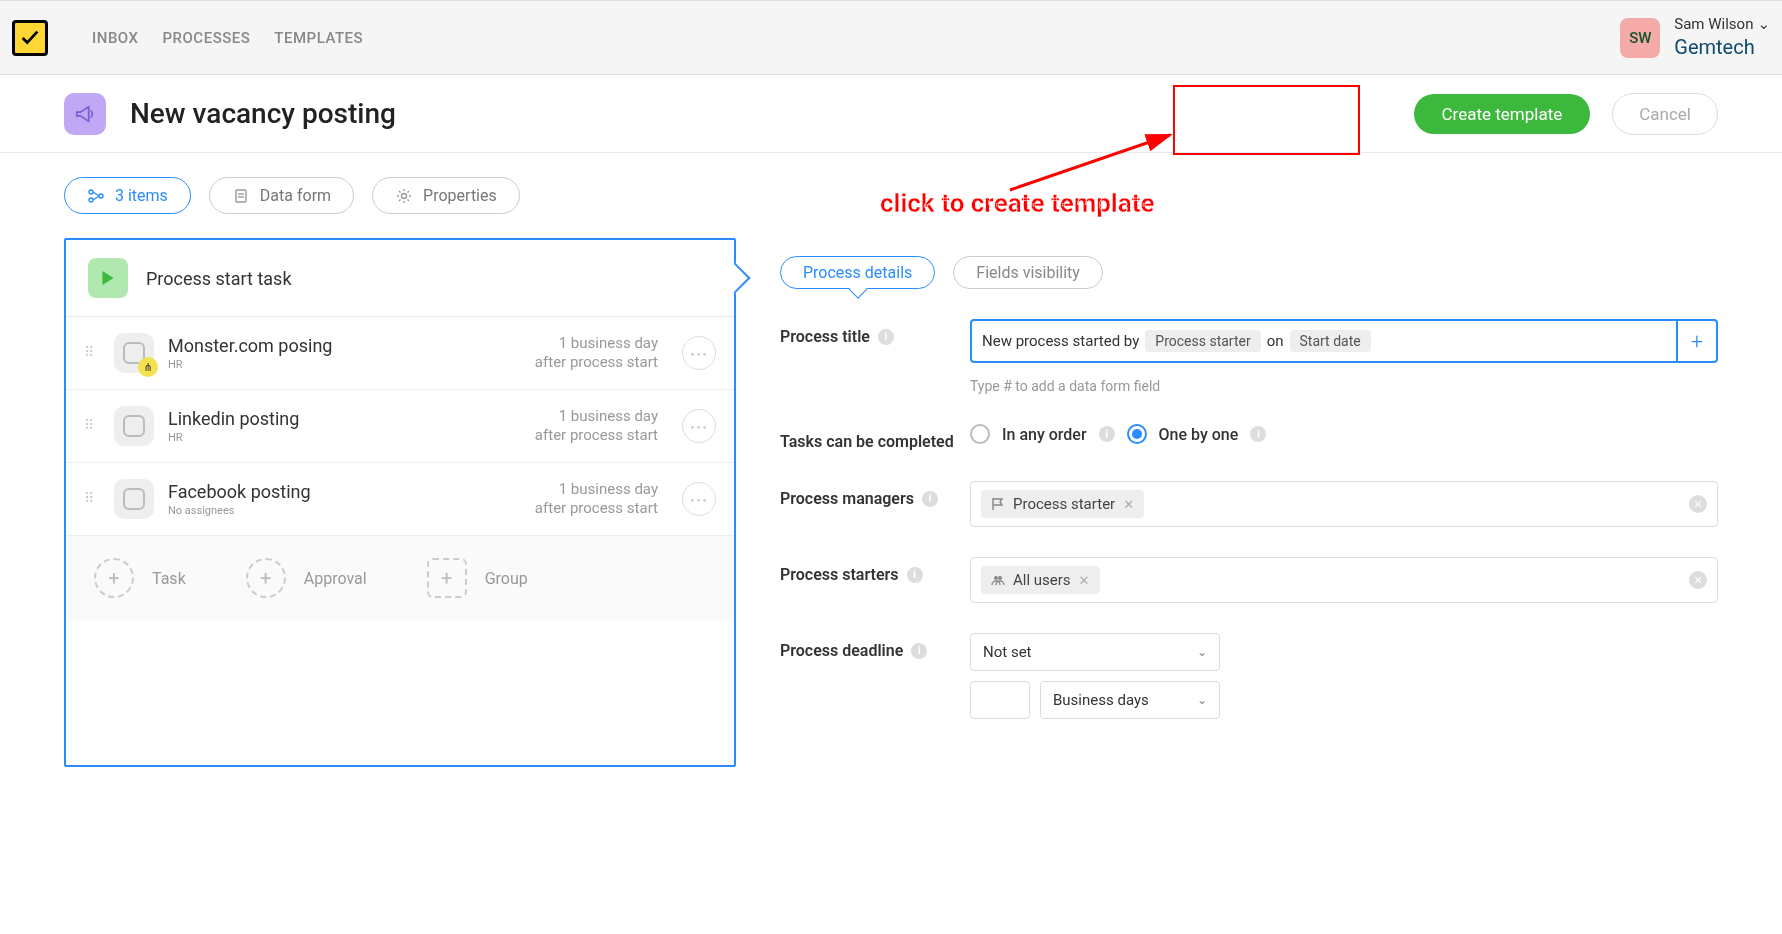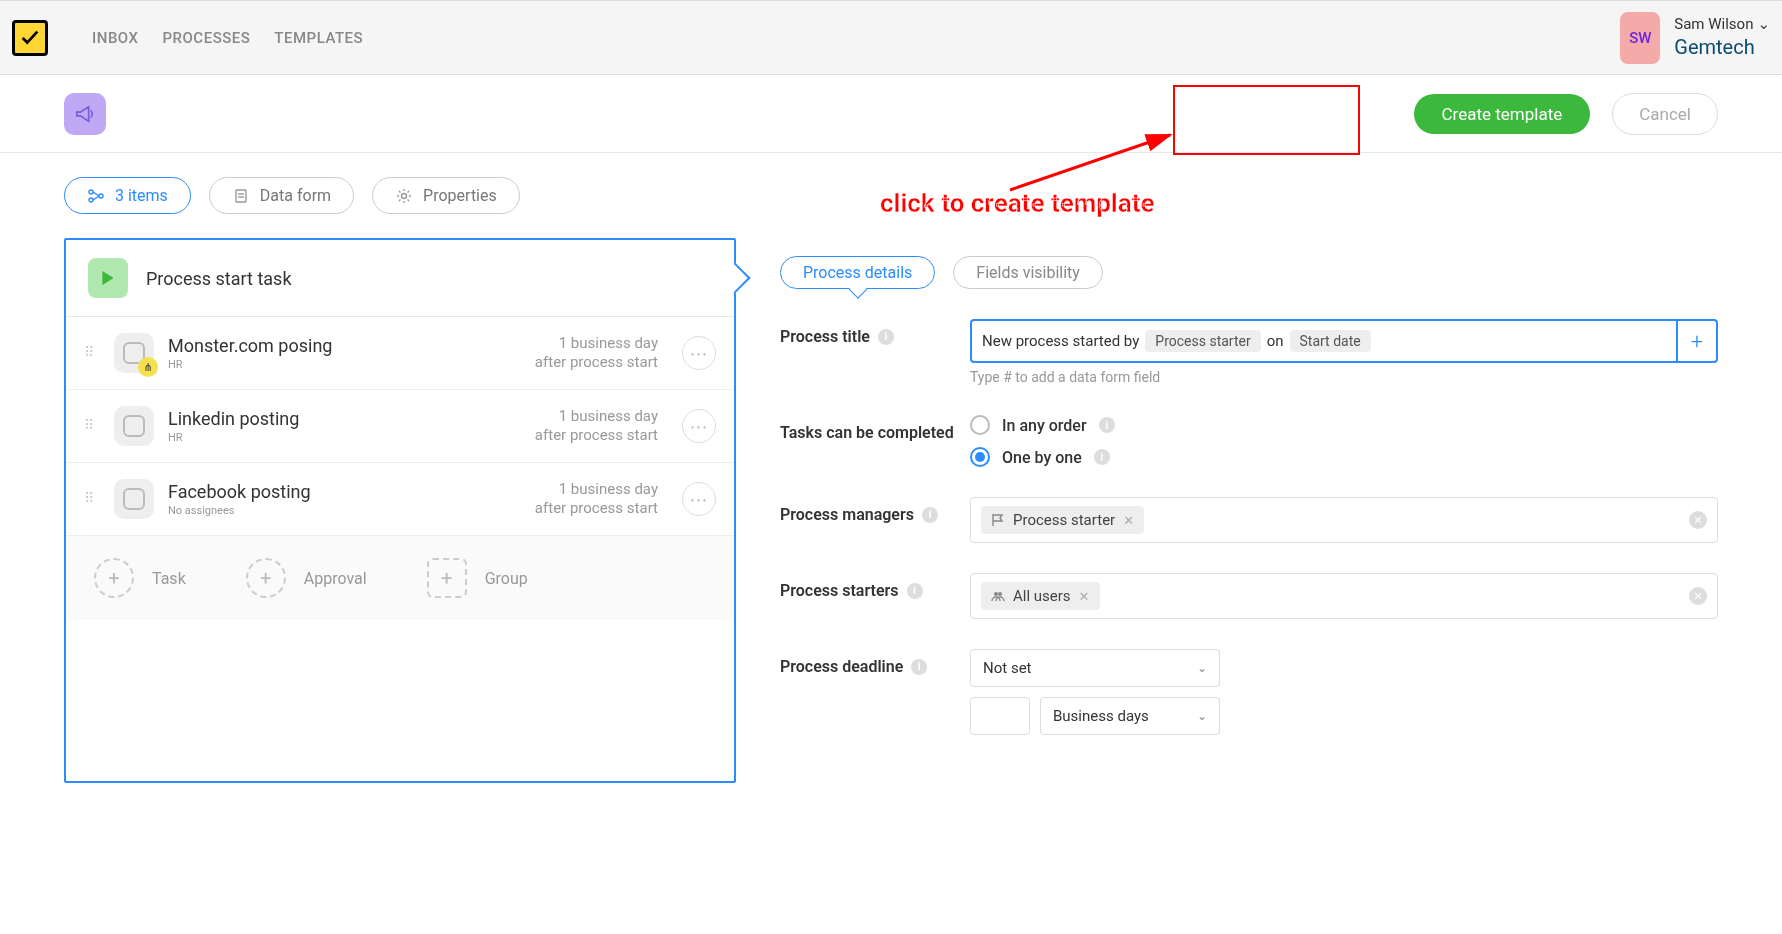--- a/index.html
+++ b/index.html
@@ -2,21 +2,21 @@
 <html><head>
 <meta charset="utf-8">
 <style>
 *{box-sizing:border-box;margin:0;padding:0;font-family:-apple-system,BlinkMacSystemFont,"Segoe UI",Roboto,sans-serif}
 body{background:#fff;color:#333;font-size:16px}
 .topbar{height:75px;background:#f5f5f5;border-top:1px solid #ddd;border-bottom:1px solid #e0e0e0;display:flex;align-items:center;padding:0 12px;gap:24px}
 .logo{width:36px;height:36px;background:#ffd633;border:3px solid #000;border-radius:4px;display:flex;align-items:center;justify-content:center;margin-right:20px}
 .logo svg{width:22px;height:22px}
 .nav-item{color:#888;font-weight:500;font-size:15px;letter-spacing:0.5px}
 .topbar-right{margin-left:auto;display:flex;align-items:center;gap:14px}
-.avatar{width:40px;height:52px;background:#f4aaa8;color:#6d28d9;border-radius:8px;display:flex;align-items:center;justify-content:center;font-weight:500;font-size:15px}
+.avatar{width:40px;height:40px;background:#f4aaa8;color:#14532d;border-radius:8px;display:flex;align-items:center;justify-content:center;font-weight:500;font-size:15px}
 .user-info{display:flex;flex-direction:column;line-height:1.3}
 .user-name{font-size:15px;color:#333;display:flex;align-items:center;gap:4px}
 .user-company{font-size:20px;color:#0c4a6e}
 
 .titlebar{height:78px;display:flex;align-items:center;padding:0 64px;border-bottom:1px solid #e8e8e8;position:relative}
 .title-icon{width:42px;height:42px;background:#c0a8f5;border-radius:10px;display:flex;align-items:center;justify-content:center;margin-right:24px}
 .page-title{font-size:28px;font-weight:500;color:#222}
 .titlebar-right{margin-left:auto;display:flex;align-items:center;gap:22px}
 .btn-create{background:#3cb83c;color:#fff;border:none;border-radius:22px;padding:10px 28px;font-size:17px;font-weight:400;cursor:pointer}
 .btn-cancel{background:#fff;color:#aaa;border:1px solid #ddd;border-radius:22px;padding:10px 26px;font-size:17px;cursor:pointer}
@@ -61,23 +61,23 @@
 
 .form-row{display:flex;margin-bottom:30px;align-items:flex-start}
 .form-label{width:190px;font-size:16px;font-weight:600;color:#333;display:flex;align-items:center;gap:8px;padding-top:8px}
 .info-dot{width:16px;height:16px;background:#ddd;color:#fff;border-radius:50%;display:inline-flex;align-items:center;justify-content:center;font-size:11px;font-weight:700}
 .form-control{flex:1}
 
 .title-input-wrap{display:flex;border:2px solid #2a8cff;border-radius:4px;align-items:center;background:#fff}
 .title-input{flex:1;padding:9px 10px;display:flex;align-items:center;gap:6px;flex-wrap:wrap;font-size:15px}
 .chip{background:#eee;border-radius:4px;padding:3px 10px;font-size:14px;color:#555}
 .plus-btn{width:40px;align-self:stretch;border-left:2px solid #2a8cff;display:flex;align-items:center;justify-content:center;color:#2a8cff;font-size:22px;font-weight:300}
-.hint{color:#999;font-size:14px;margin-top:6px}
-
-.radio-group{display:flex;flex-direction:column;gap:12px}
+.hint{color:#999;font-size:14px;margin-top:15px}
+
+.radio-group{display:flex;flex-direction:row;gap:12px}
 .radio-item{display:flex;align-items:center;gap:12px;cursor:pointer}
 .radio{width:20px;height:20px;border:2px solid #bbb;border-radius:50%;display:flex;align-items:center;justify-content:center}
 .radio.checked{border-color:#2a8cff}
 .radio.checked::after{content:"";width:10px;height:10px;background:#2a8cff;border-radius:50%}
 .radio-label{font-size:16px;font-weight:500;color:#333}
 
 .tag-input{border:1px solid #ddd;border-radius:4px;padding:8px 10px;display:flex;align-items:center;gap:8px;background:#fff}
 .tag{background:#eee;border-radius:4px;padding:5px 10px;display:flex;align-items:center;gap:8px;font-size:15px;color:#444}
 .tag-x{color:#aaa;cursor:pointer;font-size:13px}
 .tag-clear{margin-left:auto;width:18px;height:18px;background:#ddd;border-radius:50%;display:flex;align-items:center;justify-content:center;color:#fff;font-size:11px;cursor:pointer}
@@ -112,20 +112,21 @@
     </div>
   </div>
 </div>
 
 <div class="titlebar">
   <div class="title-icon">
     <svg width="22" height="22" viewBox="0 0 24 24">
           <path d="M3 10 L3 14 L7 14 L16 20 L16 4 L7 10 Z M18 8 A5 5 0 0 1 18 16" stroke="#7a5ad6" stroke-width="1.8" fill="none"></path>
         </svg>
   </div>
+  <h1 class="page-title">New vacancy posting</h1>
   <div class="titlebar-right">
     <button class="btn-create">Create template</button>
     <button class="btn-cancel">Cancel</button>
   </div>
 </div>
 
 <div class="highlight-box"></div>
 <svg class="arrow" width="200" height="70">
   <defs>
         <marker id="ah" markerWidth="10" markerHeight="10" refX="8" refY="3" orient="auto">

